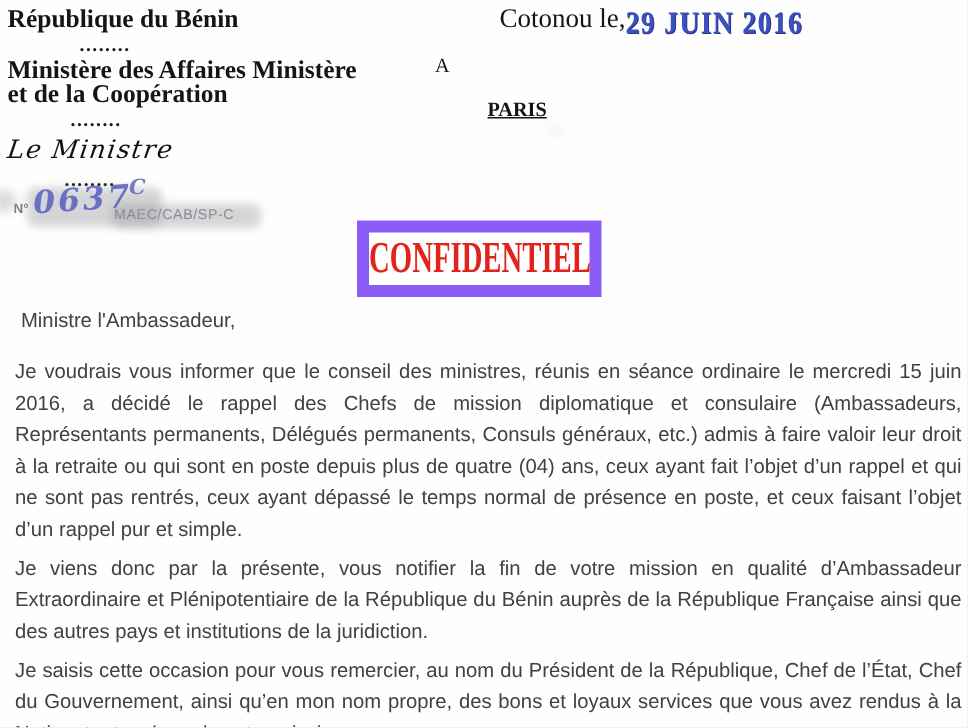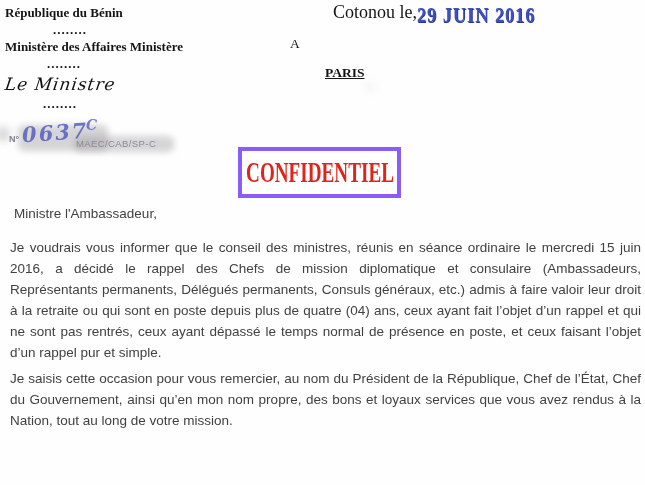--- a/index.html
+++ b/index.html
@@ -6,21 +6,21 @@
   .page{
     position:relative;
     width:645px;height:485px;
     background:#fefefe;
     overflow:hidden;
     font-family:"Liberation Serif",serif;
     color:#141414;
   }
   
   .letterhead{position:absolute;left:5px;top:5px;width:250px;}
-  .lh-line{font-weight:bold;font-size:13px;line-height:16px;color:#151515;}
+  .lh-line{font-weight:bold;font-size:17px;line-height:16px;color:#151515;}
   .lh-country{margin-bottom:2px;}
   .lh-dots{font-weight:bold;font-size:13px;letter-spacing:1px;color:#151515;line-height:13px;}
   .dots-1{padding-left:48px;margin:1px 0 3px 0;}
   .dots-2{padding-left:42px;margin:2px 0 4px 0;}
   .dots-3{padding-left:38px;margin:3px 0 0 0;}
   .minister-script{
     font-family:"DejaVu Serif",serif;
     font-style:italic;
     font-size:17px;
     transform:skewX(-8deg);
@@ -70,21 +70,21 @@
   }
   
   .addressee{position:absolute;left:281px;top:36px;font-size:13.5px;line-height:16px;}
   .addr-a{padding-left:9px;margin-bottom:13px;}
   .addr-name{padding-left:11px;}
   .addr-title{padding-left:1px;}
   .addr-city{font-weight:bold;text-decoration:underline;margin-top:12px;margin-left:44px;}
   
   .confidential{
     position:absolute;left:238px;top:147px;width:163px;height:51px;
-    border:4px solid #8b5cf6;box-sizing:border-box;
+    border:8px solid #8b5cf6;box-sizing:border-box;
     display:flex;align-items:center;justify-content:center;
     background:#fff;
   }
   .confidential-text{
     font-family:"Liberation Serif",serif;font-weight:bold;
     font-size:29px;color:#e0241b;white-space:nowrap;
     transform:scale(.66,1.02);letter-spacing:0;
   }
   
   .body-text{
@@ -98,20 +98,21 @@
 </style>
 </head>
 <body>
 
 <div class="page">
 
   <div class="letterhead">
     <div class="lh-line lh-country">République du Bénin</div>
     <div class="lh-dots dots-1">........</div>
     <div class="lh-line">Ministère des Affaires Ministère</div>
+    <div class="lh-line">et de la Coopération</div>
     <div class="lh-dots dots-2">........</div>
     <div class="minister-script">Le Ministre</div>
     <div class="lh-dots dots-3">........</div>
   </div>
 
   <div class="ref-stamp">
     <div class="ref-patch ref-patch-a"></div>
     <div class="ref-patch ref-patch-b"></div>
     <span class="ref-prefix">N°</span>
     <span class="ref-number">0637</span>
@@ -129,16 +130,17 @@
     <div class="addr-city">PARIS</div>
   </div>
 
   <div class="confidential">
     <span class="confidential-text">CONFIDENTIEL</span>
   </div>
 
   <div class="body-text">
     <div class="salutation">Ministre l'Ambassadeur,</div>
     <p>Je voudrais vous informer que le conseil des ministres, réunis en séance ordinaire le mercredi 15 juin 2016, a décidé le rappel des Chefs de mission diplomatique et consulaire (Ambassadeurs, Représentants permanents,  Délégués permanents, Consuls généraux, etc.) admis à faire valoir leur droit à la retraite ou qui sont en poste depuis plus de quatre (04) ans, ceux ayant fait l’objet d’un rappel et qui ne sont pas rentrés, ceux ayant dépassé le temps normal de présence en poste, et ceux faisant l’objet d’un rappel pur et simple.</p>
+    <p>Je viens donc par la présente, vous notifier la fin de votre mission en qualité d’Ambassadeur Extraordinaire et Plénipotentiaire de la République du Bénin auprès de la République Française ainsi que des autres pays et institutions de la juridiction.</p>
     <p>Je saisis cette occasion pour vous remercier, au nom du Président de la République, Chef de l’État, Chef du Gouvernement, ainsi qu’en mon nom propre, des bons et loyaux services que vous avez rendus à la Nation, tout au long de votre mission.</p>
   </div>
 
 </div>
 
 </body></html>

